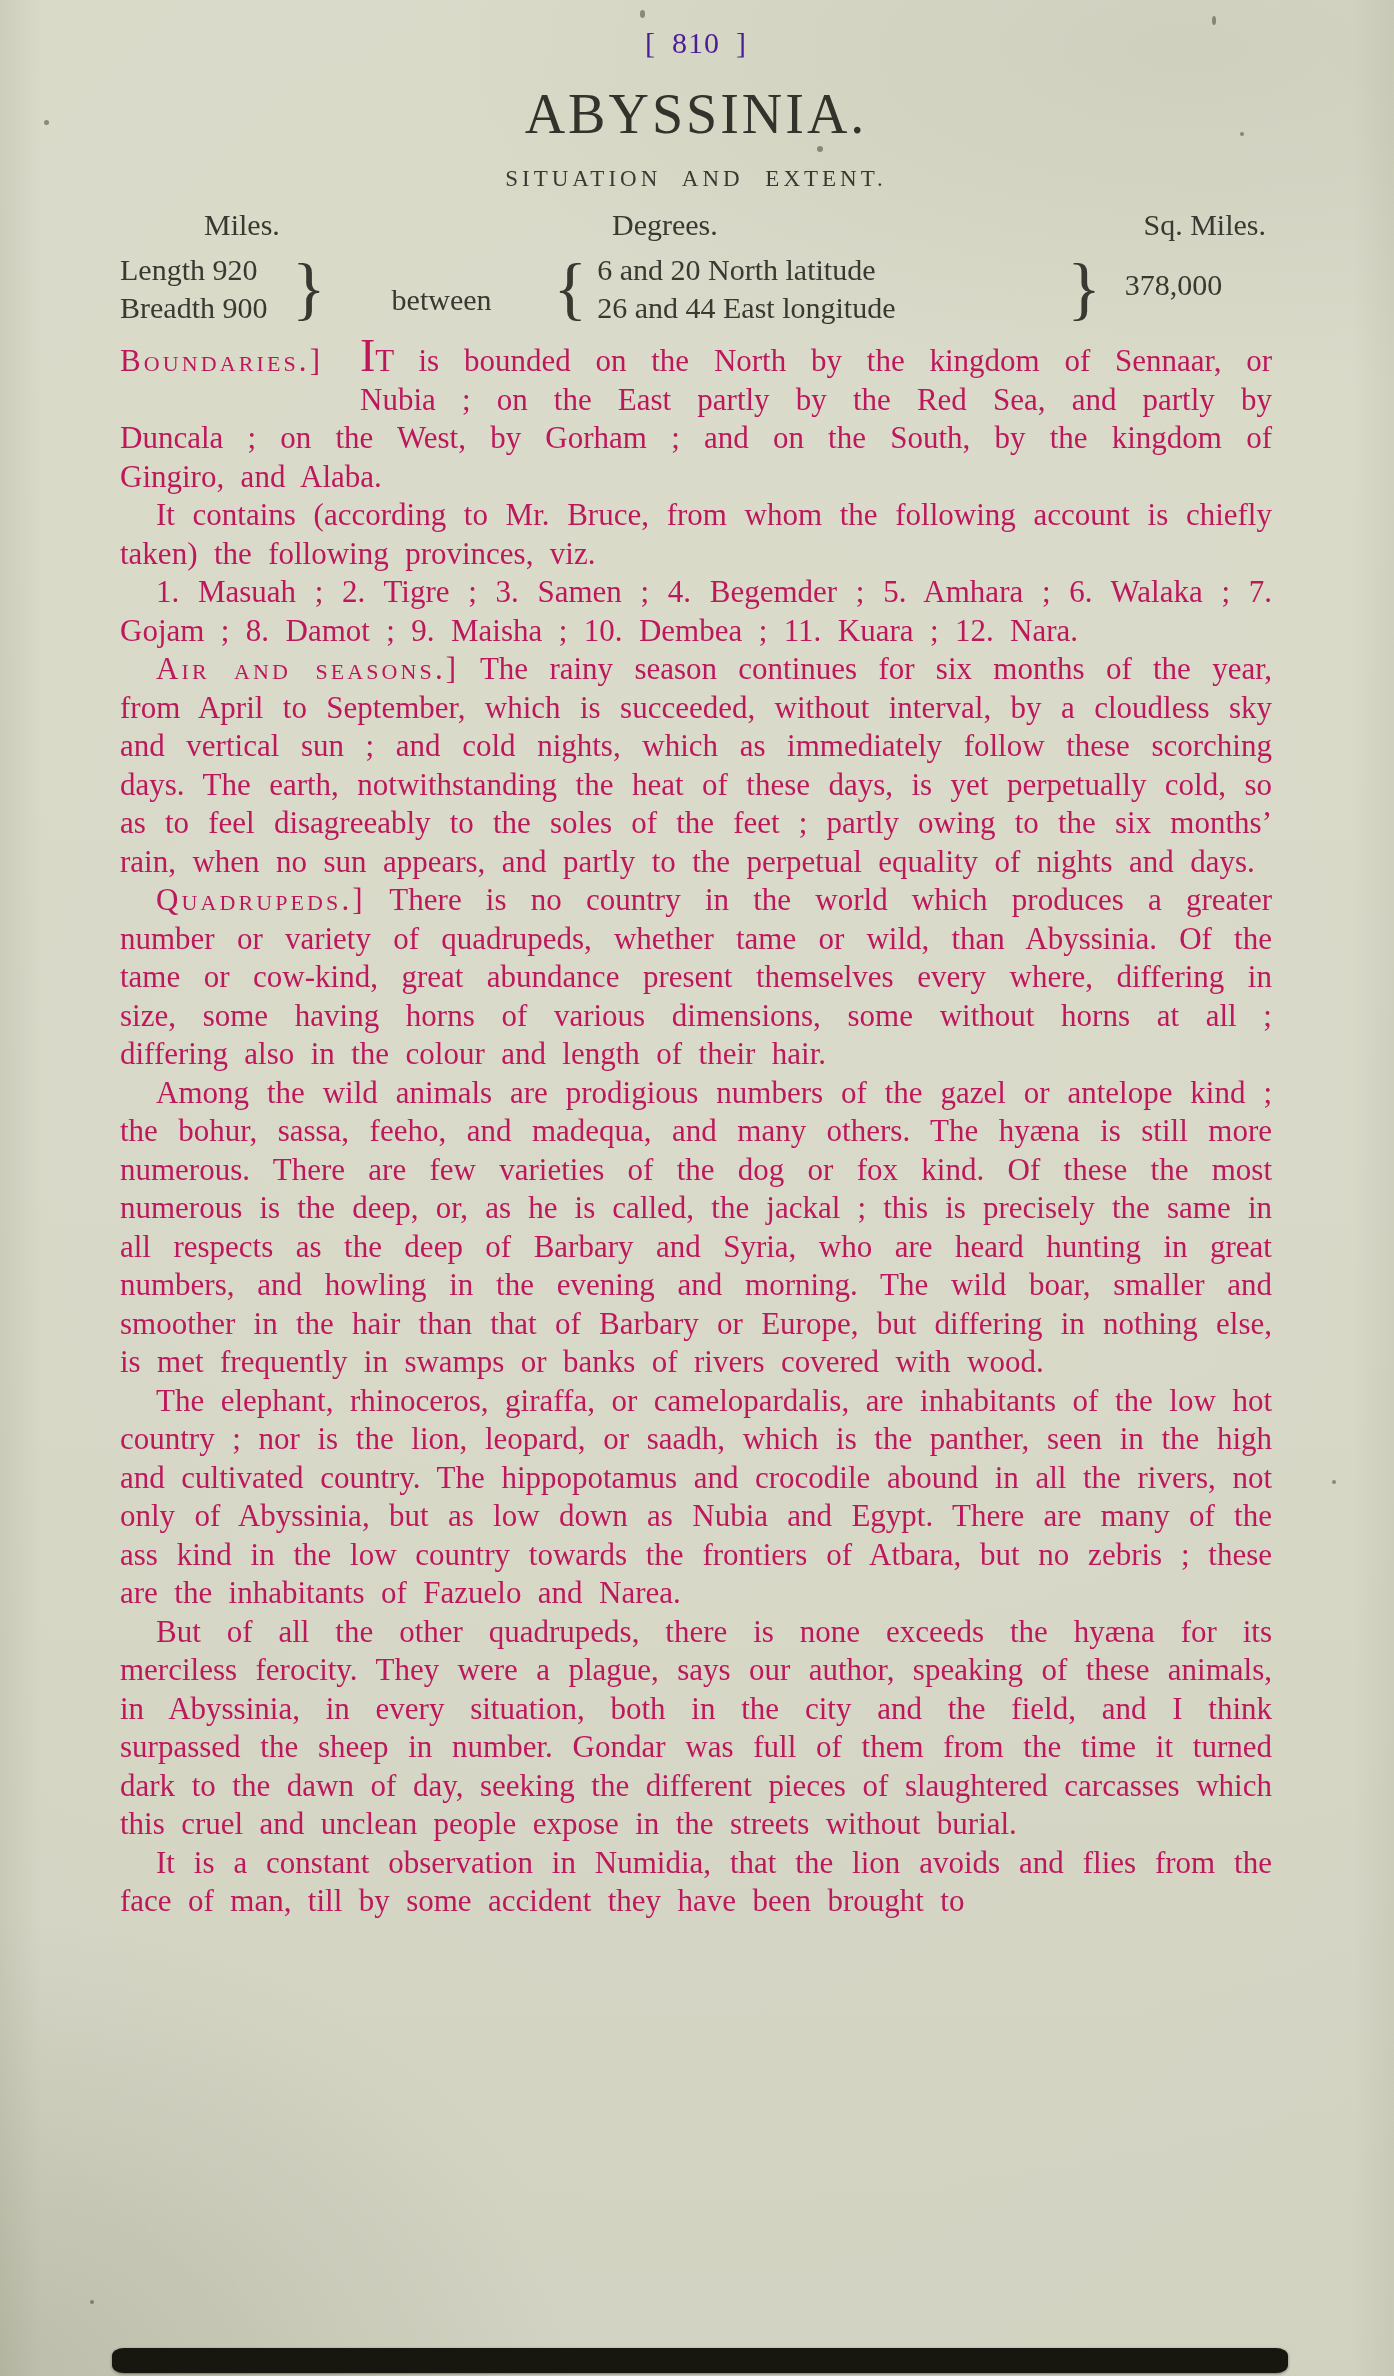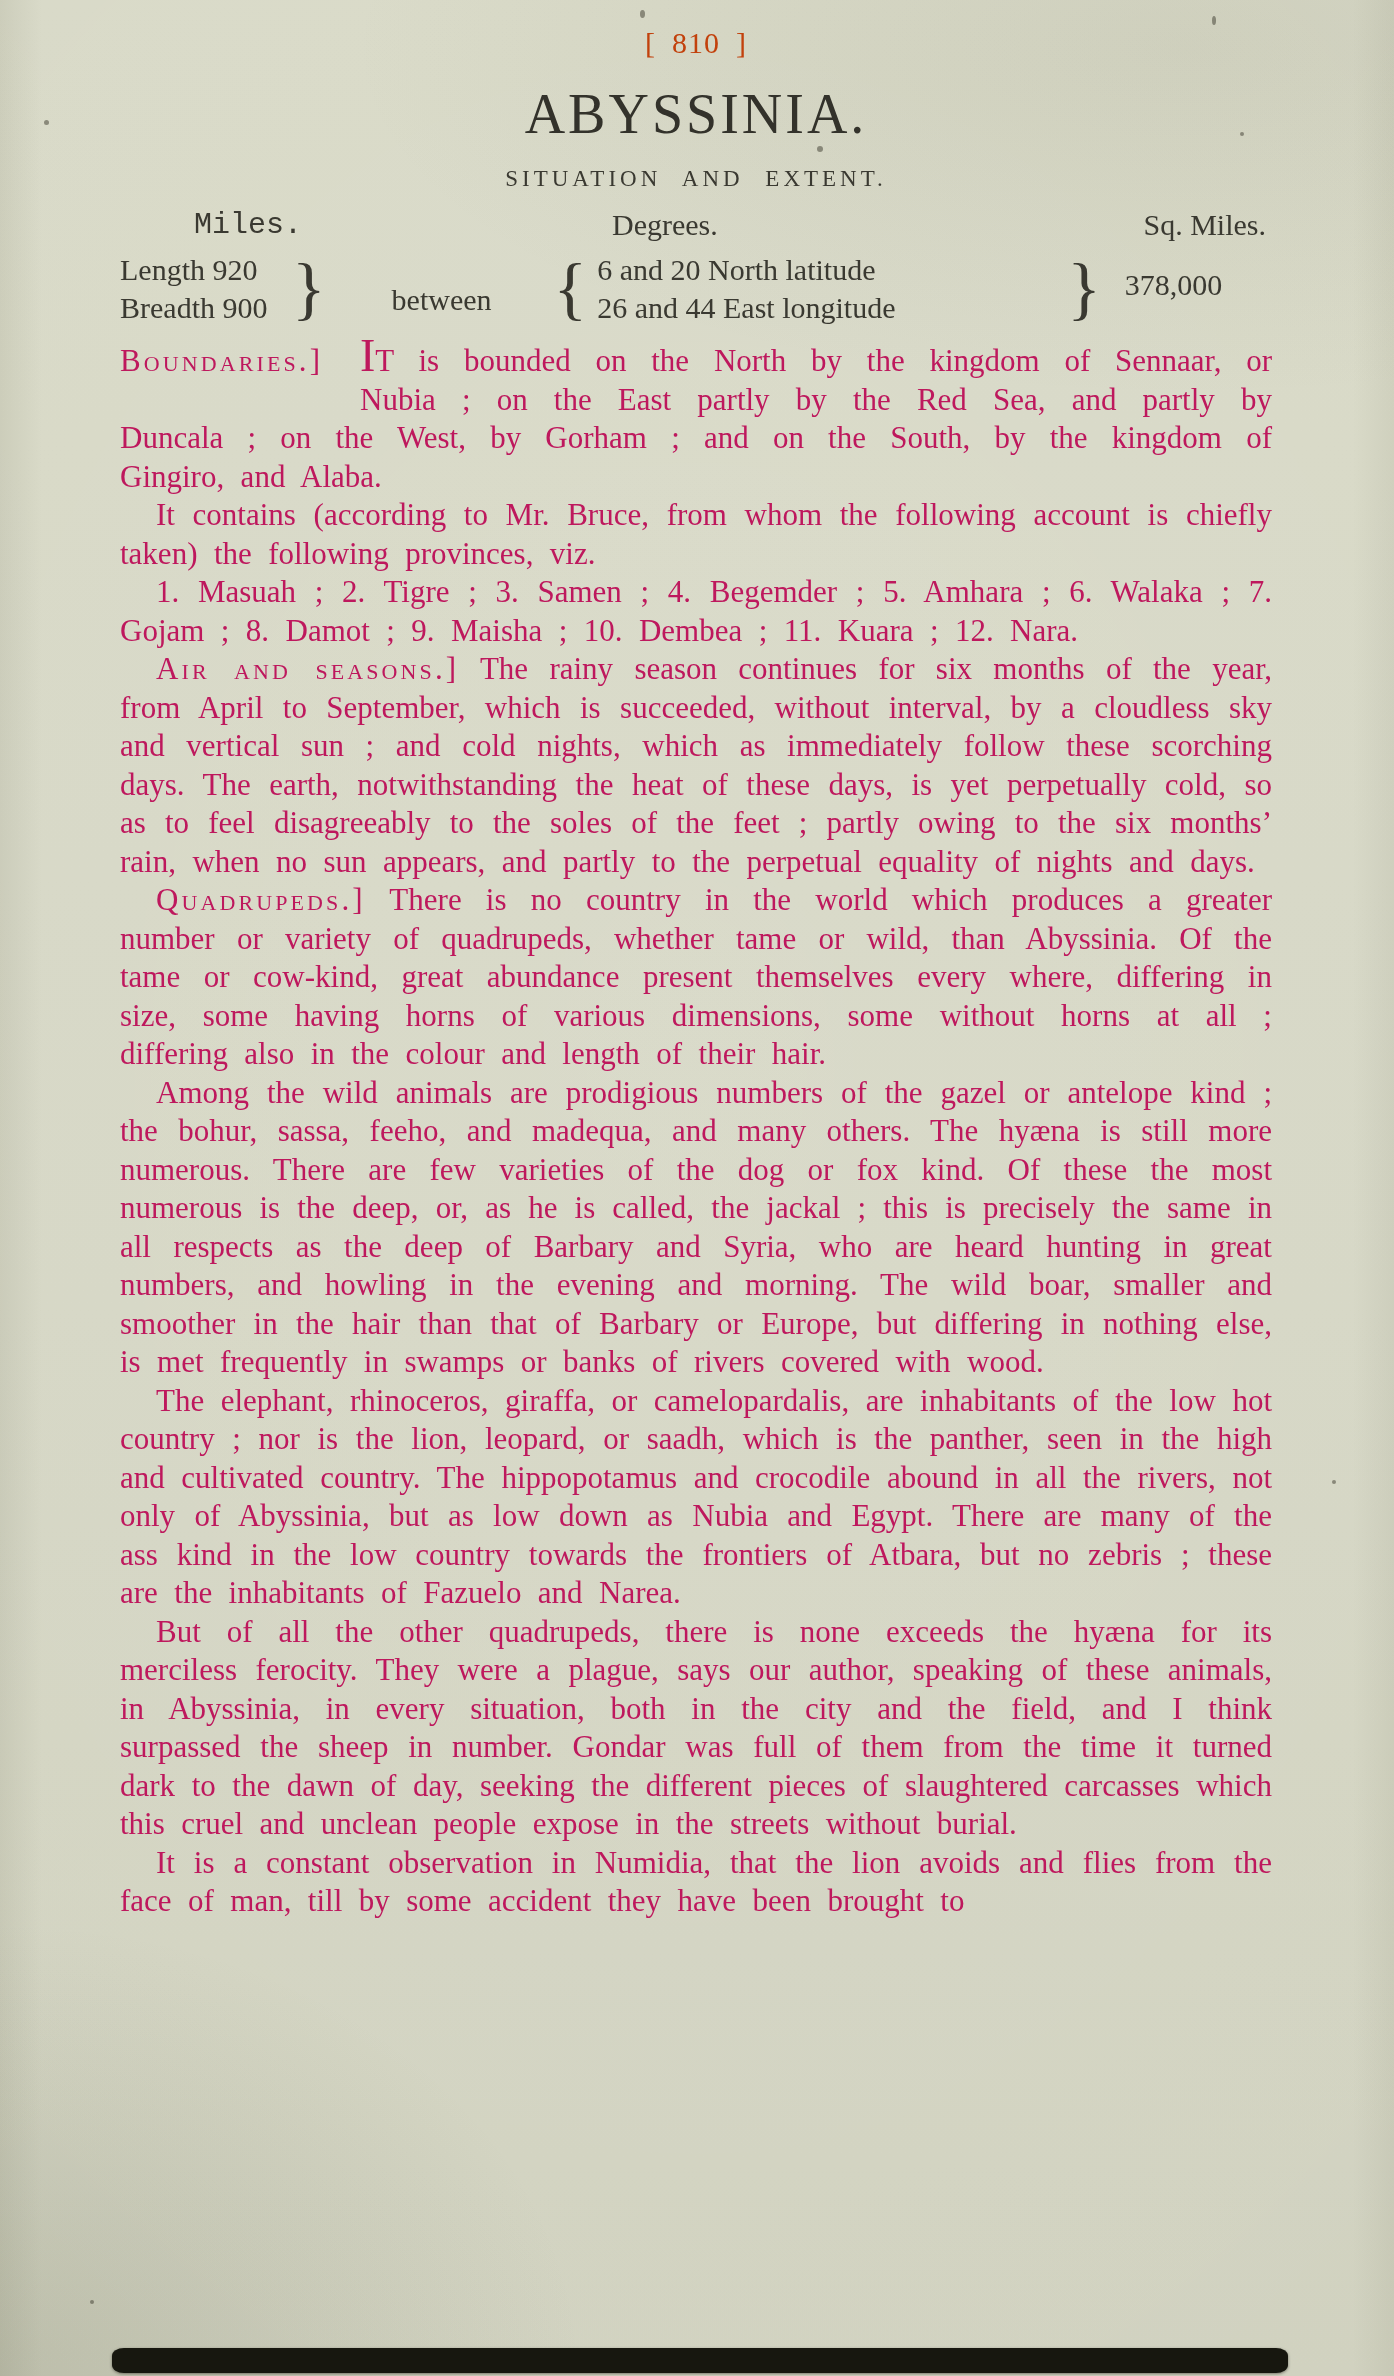--- a/index.html
+++ b/index.html
@@ -22,21 +22,21 @@
     color: #3a3931;
   }
   .page {
     position: relative;
     padding: 26px 122px 0 120px;
   }
   .page-number {
     text-align: center;
     font-size: 30px;
     letter-spacing: 1px;
-    color: #c2410c;
+    color: #4c1d95;
   }
   .title {
     text-align: center;
     font-size: 56px;
     font-weight: normal;
     letter-spacing: 3px;
     margin: 22px 0 0 0;
     color: #33322b;
   }
   .section-heading {
@@ -49,21 +49,21 @@
     color: #3a3931;
   }
   .extent {
     margin-top: 16px;
     font-size: 30px;
   }
   .extent-headers {
     position: relative;
     height: 40px;
   }
-  .h-miles   { position: absolute; left: 74px; font-family: Liberation Mono, monospace; }
+  .h-miles   { position: absolute; left: 84px; }
   .h-degrees { position: absolute; left: 492px; text-align: center; }
   .h-sqmiles { position: absolute; right: 6px; }
   .extent-body {
     display: flex;
     align-items: center;
     height: 82px;
     line-height: 38px;
   }
   .dim-col { display: flex; flex-direction: column; width: 172px; }
   .deg-col { display: flex; flex-direction: column; width: 470px; margin-left: 10px; }

